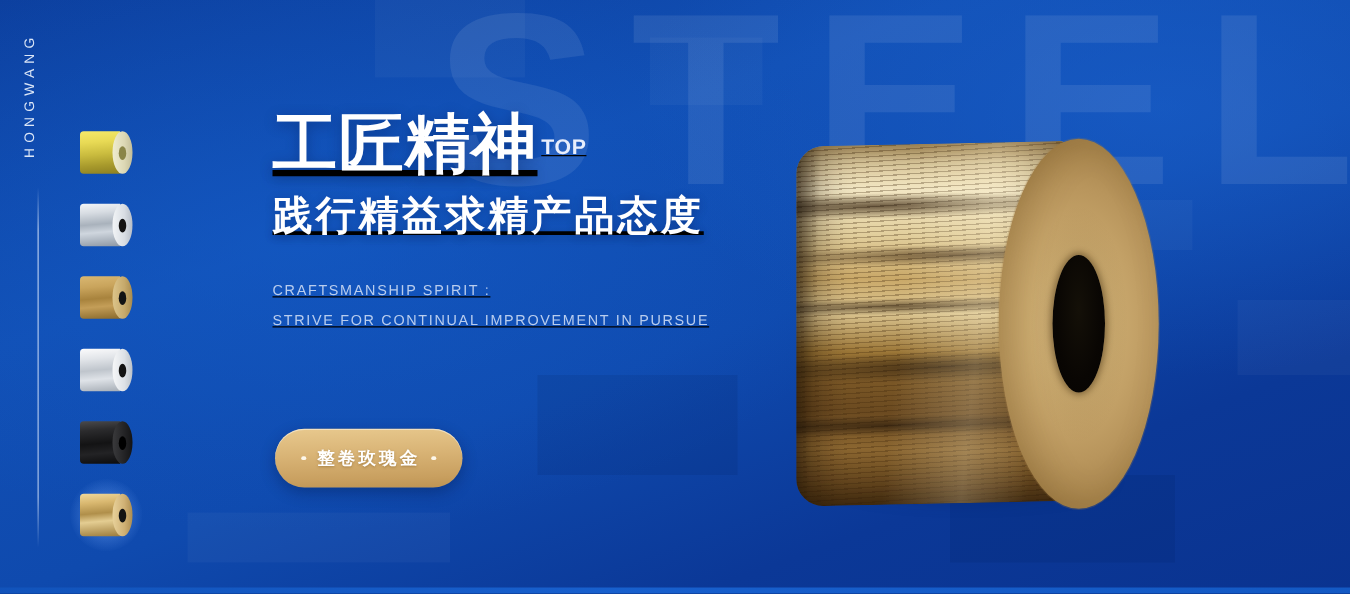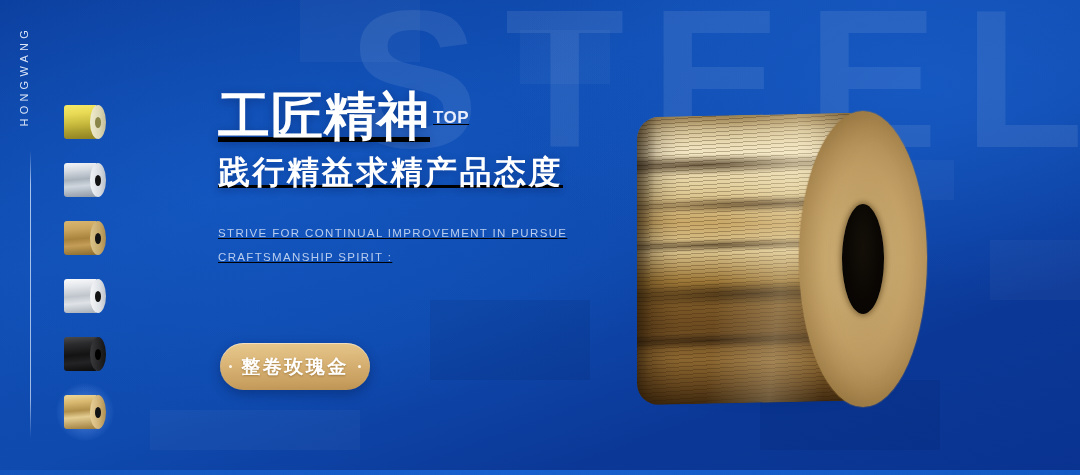--- a/index.html
+++ b/index.html
@@ -162,21 +162,21 @@
     cursor:pointer;
     border:none;
   }
   .cta .dot {
     width:3.5px; height:3.5px; border-radius:50%;
     background:#fffbf0;
     opacity:.95;
     flex:none;
   }
   .cta .cta-label {
-    font-size:19px;
+    font-size:14px;
     font-weight:700;
     color:#ffffff;
     letter-spacing:2.5px;
     text-shadow:0 1px 2px rgba(110,76,20,.45);
   }
 
   
   .hero-coil {
     position:absolute;
     left:637px; top:115px;
@@ -342,22 +342,22 @@
   </div>
 
   <div class="copy">
     <div class="title-row">
       <span class="title-main">工匠精神</span>
       <span class="title-sup">TOP</span>
     </div>
     <div class="title-sub">践行精益求精产品态度</div>
 
     <div class="en-block">
+      <div>CRAFTSMANSHIP SPIRIT :</div>
       <div>STRIVE FOR CONTINUAL IMPROVEMENT IN PURSUE</div>
-      <div>CRAFTSMANSHIP SPIRIT :</div>
     </div>
   </div>
 
   <div class="cta">
     <span class="dot"></span>
     <span class="cta-label">整卷玫瑰金</span>
     <span class="dot"></span>
   </div>
 
   <div class="hero-coil">

